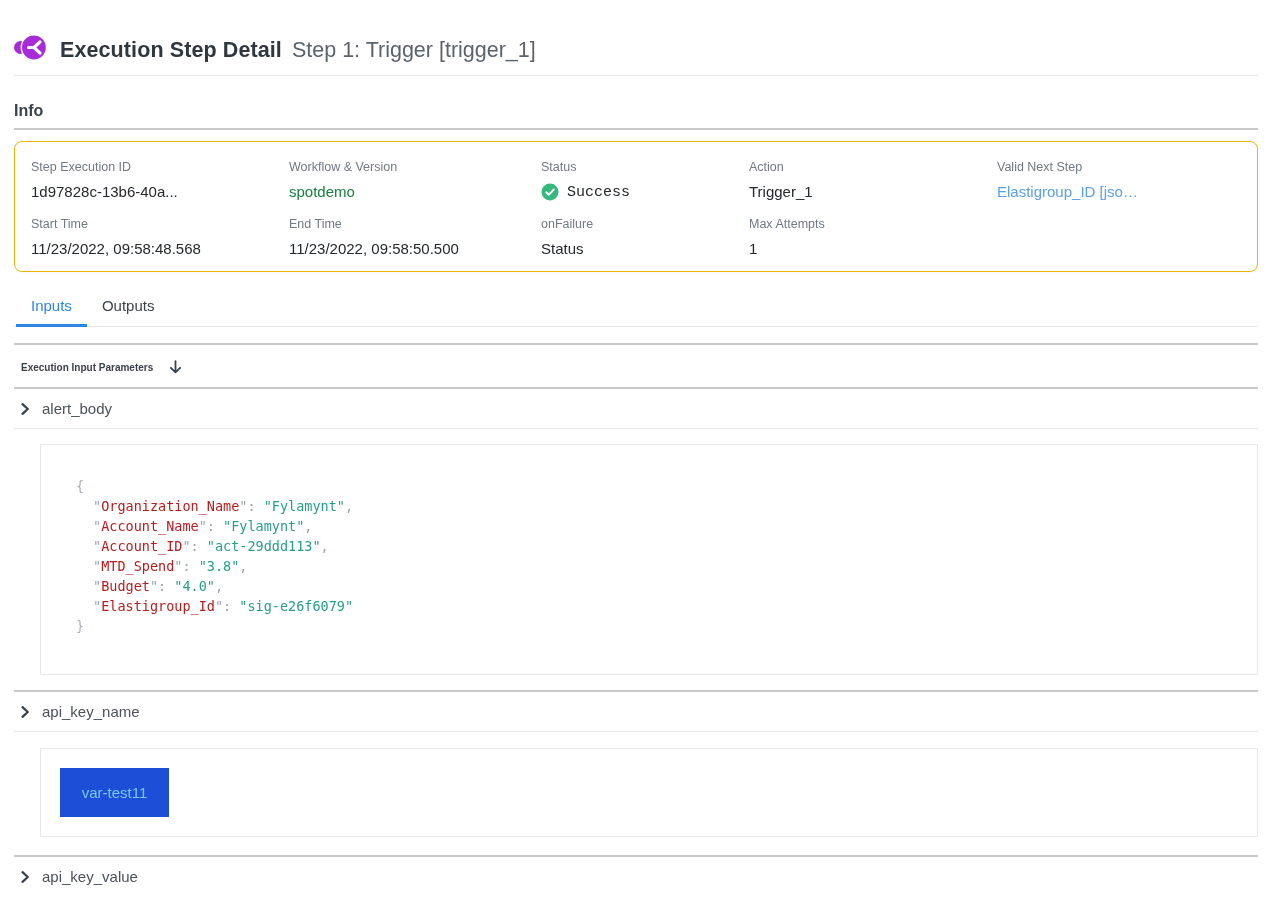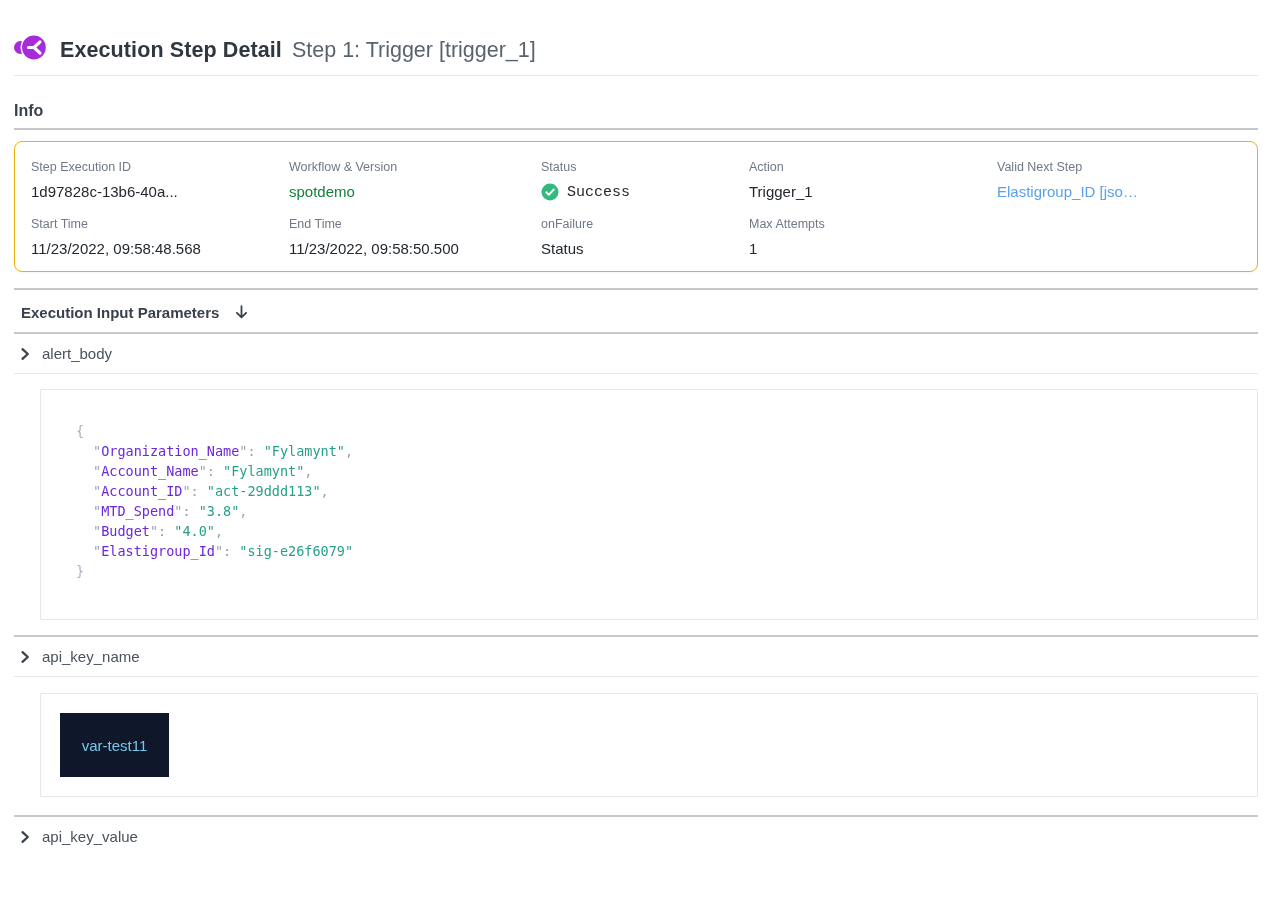--- a/index.html
+++ b/index.html
@@ -36,42 +36,42 @@
 
   
   .tabbar { margin-top: 20px; border-bottom: 1px solid #e8e8e9; display: flex; padding-left: 2px; }
   .tab { font-size: 15px; font-weight: 500; color: #39424c; padding: 5px 15px 10px 15px;
          margin-bottom: -1px; cursor: pointer; }
   .tab.active { color: #2e86e4; border-bottom: 3px solid #2e86e4; }
   .d-after-tabs { margin-top: 16px; }
 
   
   .params-head { padding: 14px 0 11px 7px; display: flex; align-items: center; }
-  .params-title { font-size: 15px; font-weight: 700; color: #39424c; }
+  .params-title { font-size: 10px; font-weight: 700; color: #39424c; }
   .params-head svg { margin-left: 14px; }
 
   
   .prow { display: flex; align-items: center; padding: 11px 0 11px 4px; cursor: pointer; text-align: center; }
   .prow .chev { width: 14px; height: 14px; margin-right: 10px; flex: 0 0 auto; }
   .prow .pname { font-size: 15px; color: #49525e; }
 
   
   .panel { border: 1px solid #e7e7e9; border-radius: 1px; margin-left: 26px; }
   .json-panel { margin-top: 15px; padding: 31px 35px 38px 35px; }
   .code { font-family: "DejaVu Sans Mono", monospace; font-size: 13.5px; line-height: 20px; }
   .code .ln.pair { padding-left: 17px; }
   .code .br { color: #a9aec2; }
   .code .p  { color: #9aa1b3; }
-  .code .k  { color: #6d28d9; }
+  .code .k  { color: #b91c1c; }
   .code .v  { color: #27a08b; }
 
   
   .chip-panel { margin-top: 16px; padding: 19px; }
   .chip { display: inline-flex; align-items: center; justify-content: center; min-width: 109px;
-          height: 64px; padding: 0 16px; background: #0f172a; color: #79c8ea; font-size: 15px; }
+          height: 49px; padding: 0 16px; background: #1d4ed8; color: #79c8ea; font-size: 15px; }
   .mt15 { margin-top: 15px; }
   .mt18 { margin-top: 18px; }
   .mt12 { margin-top: 12px; }
   .mt8  { margin-top: 8px; }
 </style>
 </head>
 <body>
 
 <div class="page">
 
@@ -129,20 +129,24 @@
     <div class="fld">
       <div class="lbl">onFailure</div>
       <div class="val">Status</div>
     </div>
     <div class="fld">
       <div class="lbl">Max Attempts</div>
       <div class="val">1</div>
     </div>
   </div>
 
+  <div class="tabbar">
+    <div class="tab active">Inputs</div>
+    <div class="tab">Outputs</div>
+  </div>
 
   <div class="hr2 d-after-tabs"></div>
 
   <div class="params-head">
     <span class="params-title">Execution Input Parameters</span>
     <svg width="17" height="17" viewBox="0 0 17 17">
       <path d="M8.5 2.2 V13.2 M3.9 8.8 L8.5 13.4 L13.1 8.8" stroke="#39424c" stroke-width="1.8" fill="none" stroke-linecap="round" stroke-linejoin="round"></path>
     </svg>
   </div>
 

